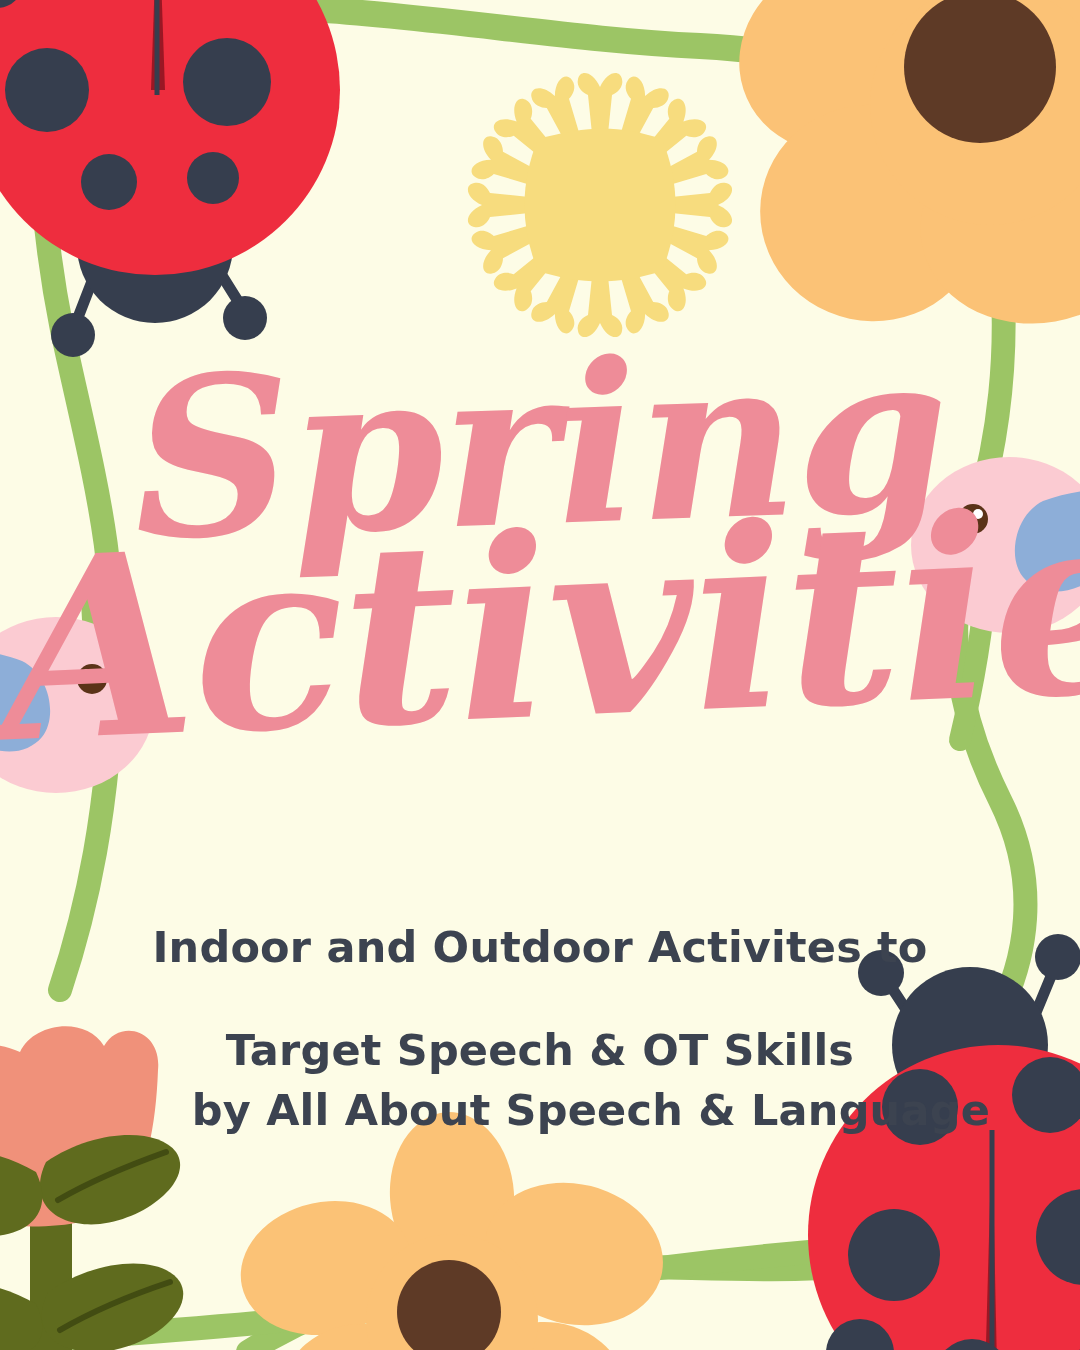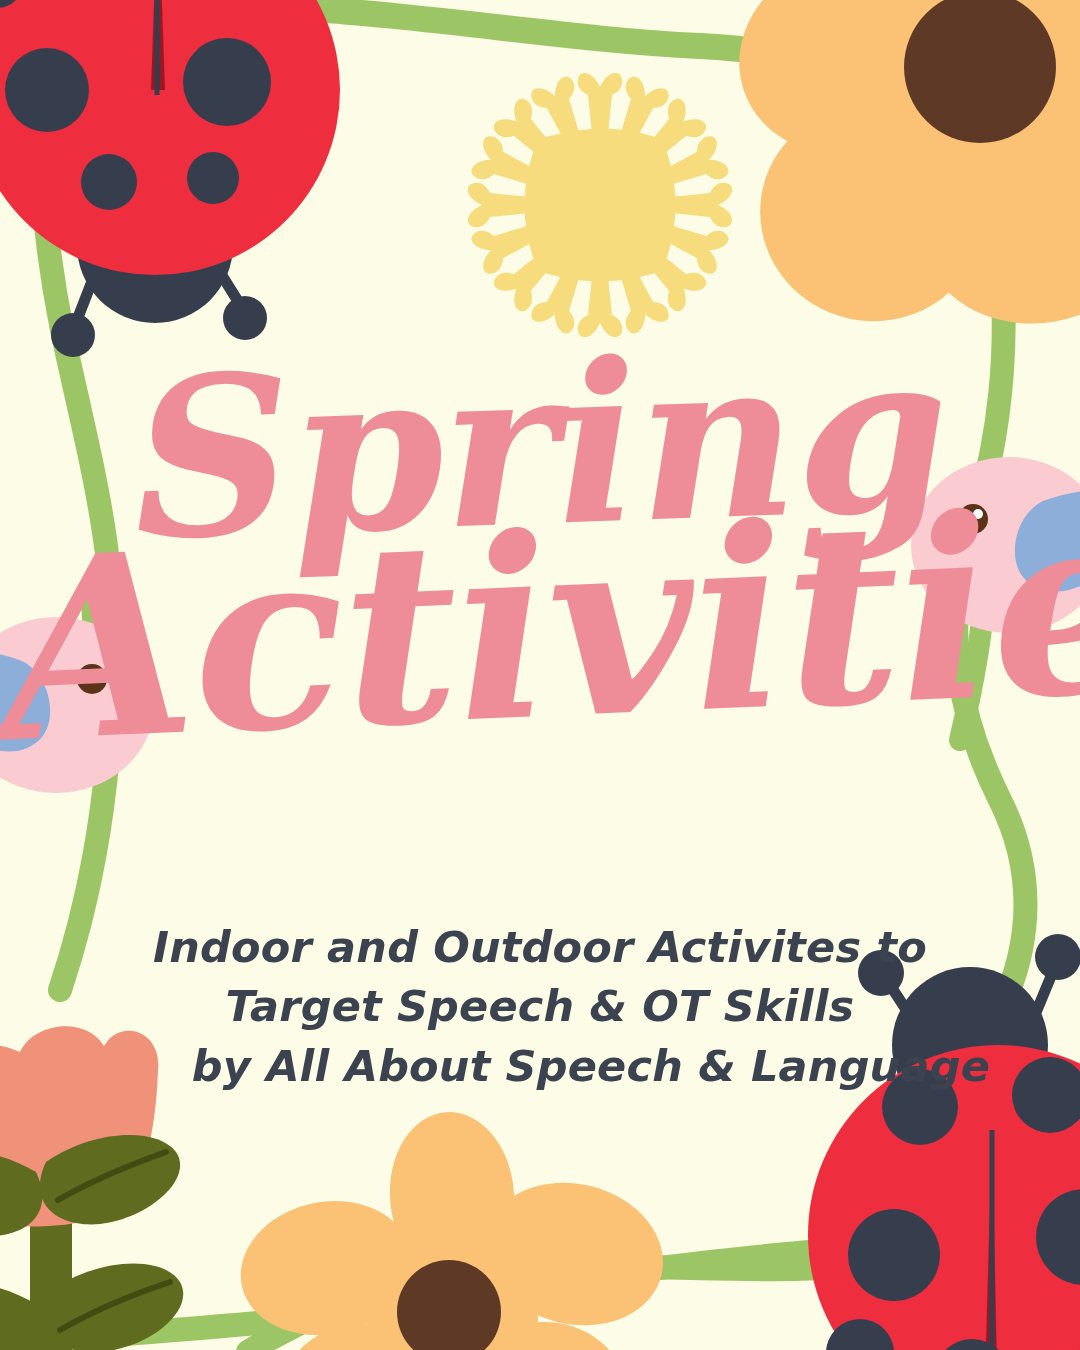--- a/index.html
+++ b/index.html
@@ -42,21 +42,20 @@
     text-align:center;
   }
   .sub-line{
     display:block;
     color:#3C4350;
     font-family:"DejaVu Sans", sans-serif;
     font-weight:700;
     font-size:43px;
     line-height:1.38;
     letter-spacing:0.2px;
-    font-style:italic;
   }
 </style>
 </head>
 <body>
 
 <div id="poster" style="background: rgb(253, 252, 230);">
 
   <svg id="artLayer" viewBox="0 0 1080 1350" xmlns="http://www.w3.org/2000/svg">
 
     <rect x="0" y="0" width="1080" height="1350" fill="#FDFCE6"></rect>
@@ -262,18 +261,18 @@
 
   <div id="textLayer">
 
     <div class="title-wrap">
       <span class="title-line title-1" style="color: rgb(238, 140, 152);">Spring</span>
       <span class="title-line title-2" style="color: rgb(238, 140, 152);">Activities</span>
     </div>
 
     <div class="subtitle-wrap">
       <span class="sub-line" style="color: rgb(60, 67, 80);">Indoor and Outdoor Activites to</span>
-      <span class="sub-line" style="color: rgb(60, 67, 80);">Target Speech &amp; OT Skills</span>
+      <span class="sub-line" style="color: rgb(60, 67, 80); margin-top: 44px;">Target Speech &amp; OT Skills</span>
       <span class="sub-line" style="color: rgb(60, 67, 80); text-align: right;">by All About Speech &amp; Language</span>
     </div>
 
   </div>
 </div>
 
 </body></html>

